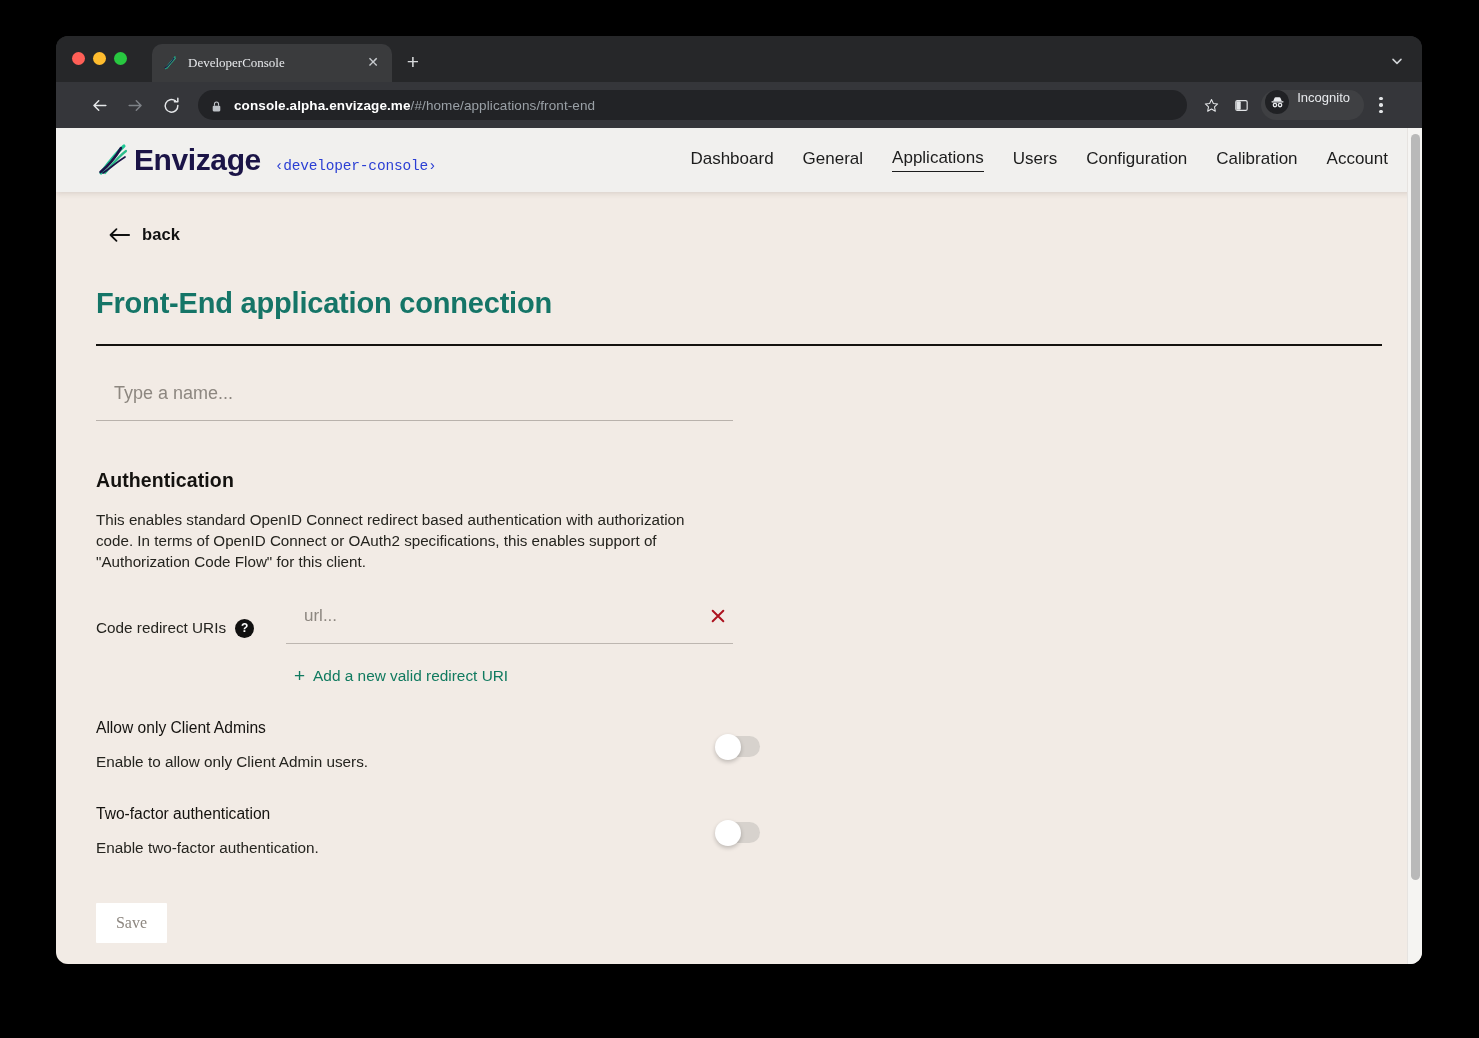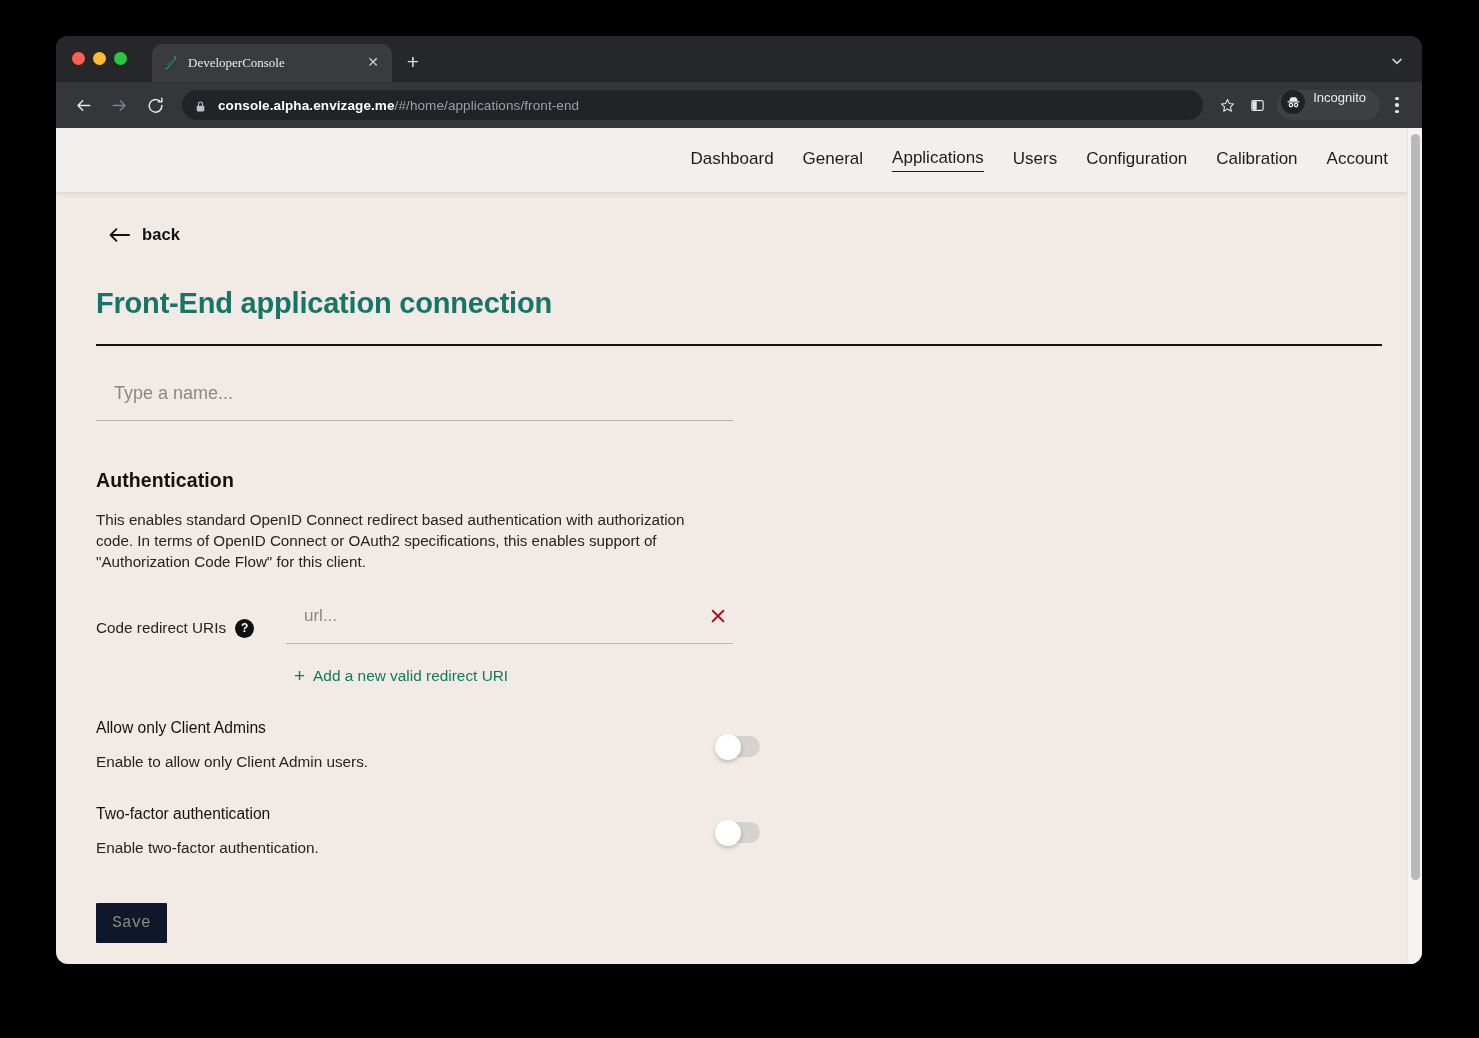--- a/index.html
+++ b/index.html
@@ -68,21 +68,21 @@
     color: #cfd2d5;
     display: flex; align-items: center; justify-content: center;
   }
 
   
   .toolbar {
     position: relative;
     height: 46px;
     background: #35363a;
     display: flex; align-items: center;
-    padding: 0 12px;
+    padding: 0 28px;
   }
   .navbtn {
     width: 30px; height: 30px;
     display: flex; align-items: center; justify-content: center;
     color: #e4e6e8;
     margin-right: 6px;
   }
   .navbtn.disabled { color: #7e8287; }
   .omnibox {
     flex: 1 1 auto;
@@ -296,24 +296,24 @@
   .switch .knob {
     position: absolute; left: -1px; top: -2.5px;
     width: 26px; height: 26px; border-radius: 50%;
     background: #fff;
     box-shadow: 0 2px 4px rgba(0,0,0,.22);
   }
 
   .save-btn {
     margin: 46px 0 0 40px;
     width: 71px; height: 40px;
-    background: #0f172a;
+    background: #ffffff;
     border: none;
     color: #8d8780;
-    font-family: Liberation Mono, monospace;
+    font-family: Liberation Serif, serif;
     font-size: 16px;
     border-radius: 1px;
   }
 
   
   .scrollbar {
     position: absolute;
     right: 0; top: 0;
     width: 15px; height: 100%;
     background: #f5f4f2;
@@ -418,20 +418,32 @@
     <div class="kebab">
       <i></i>
         <i></i>
         <i></i>
     </div>
   </div>
 
   <div class="page">
 
     <div class="appheader">
+      <div class="brand">
+        <span class="brand-mark">
+          <svg viewBox="0 0 34 34" width="34" height="34">
+            <path d="M5 30 C11 22 19 11 28 3" stroke="#20c997" stroke-width="3.1" fill="none" stroke-linecap="round"></path>
+            <path d="M4.5 29 C11 24 19 15 25 5" stroke="#1b1447" stroke-width="2.6" fill="none" stroke-linecap="round"></path>
+            <path d="M9 30 C15 23 22 14 30 8" stroke="#2bbd8a" stroke-width="2.2" fill="none" stroke-linecap="round"></path>
+            <path d="M7 30 C13 26 21 19 29 14" stroke="#1b1447" stroke-width="1.7" fill="none" stroke-linecap="round"></path>
+          </svg>
+        </span>
+        <span class="brand-name">Envizage</span>
+        <span class="brand-sub">‹developer-console›</span>
+      </div>
 
       <nav class="mainnav">
         <a class="navlink">Dashboard</a>
         <a class="navlink">General</a>
         <a class="navlink active">Applications</a>
         <a class="navlink">Users</a>
         <a class="navlink">Configuration</a>
         <a class="navlink">Calibration</a>
         <a class="navlink">Account</a>
       </nav>

